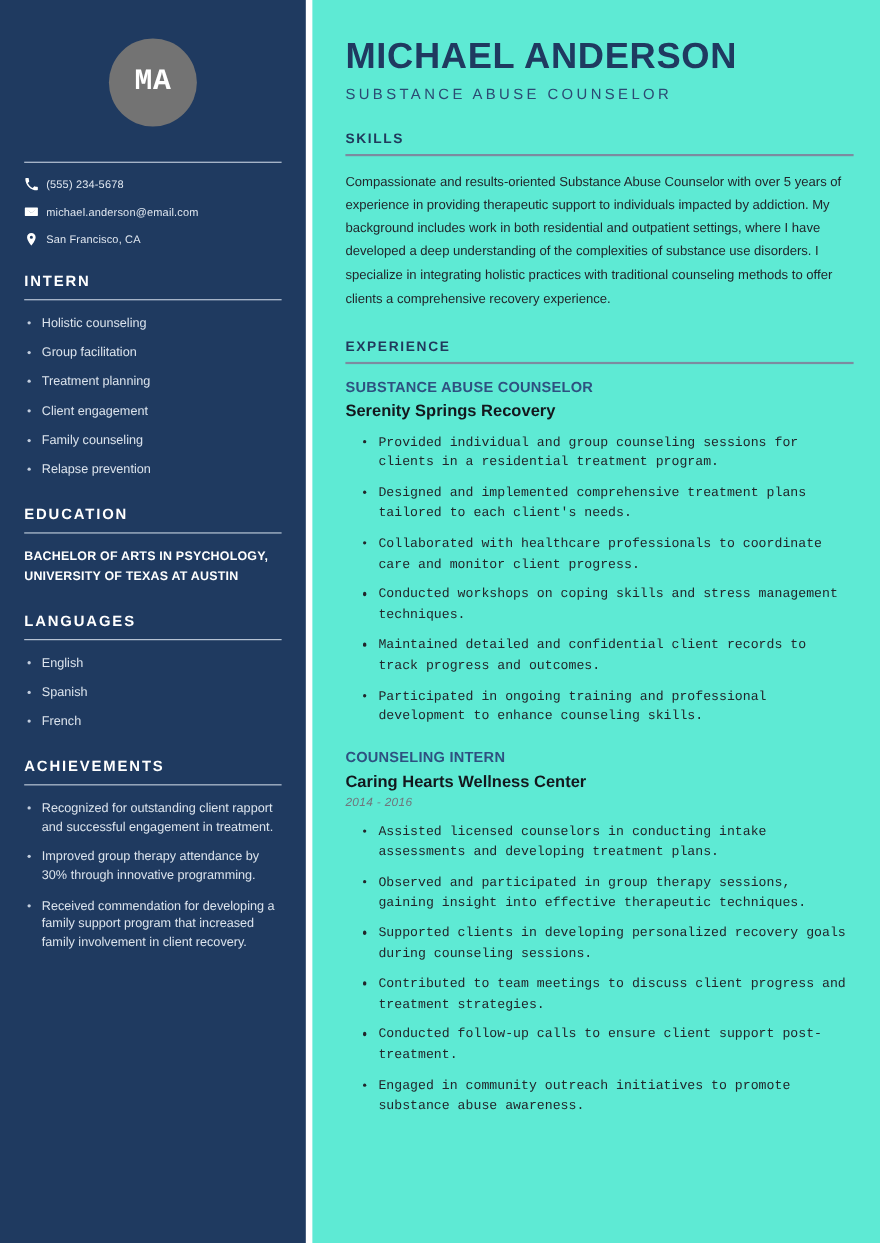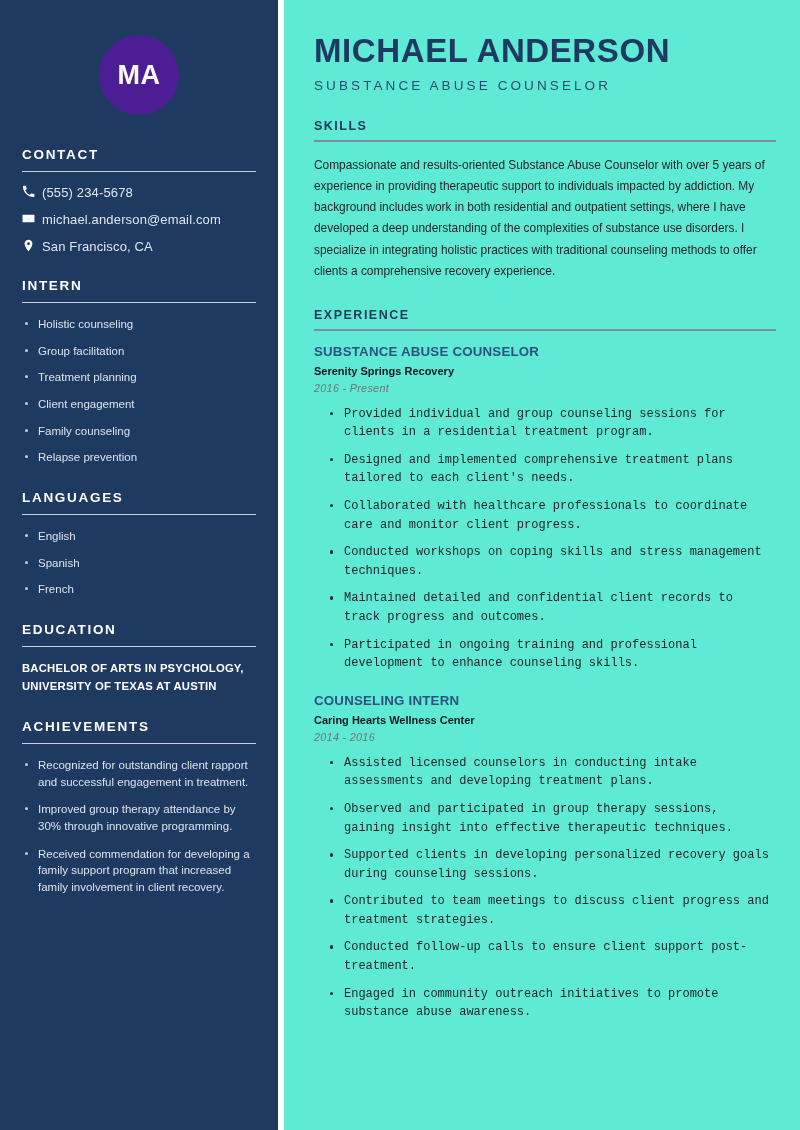--- a/index.html
+++ b/index.html
@@ -28,51 +28,52 @@
   .avatar-wrap {
     display: flex;
     justify-content: center;
     padding-top: 35px;
     padding-bottom: 32px;
   }
   .avatar {
     width: 80px;
     height: 80px;
     border-radius: 50%;
-    background: #4c1d95;
+    background: #737373;
     display: flex;
     align-items: center;
     justify-content: center;
     color: #ffffff;
     font-size: 27px;
     font-weight: bold;
     letter-spacing: 0.5px;
+    font-family: Liberation Mono, monospace;
   }
 
   .side-section { margin-bottom: 24px; }
 
   .side-heading {
     color: #ffffff;
     font-size: 13.5px;
     font-weight: bold;
     letter-spacing: 1.7px;
     padding-bottom: 9px;
   }
   .side-rule {
     height: 1px;
     background: #c6d2e0;
     margin-bottom: 13px;
   }
 
   .contact-row {
     display: flex;
-    align-items: flex-start;
+    align-items: flex-end;
     margin-bottom: 12px;
     color: #dfe6ef;
-    font-size: 13px;
+    font-size: 10px;
   }
   .contact-row .ic {
     width: 20px;
     min-width: 20px;
     display: flex;
     align-items: center;
     color: #ffffff;
   }
   .contact-row .ic svg { display: block; }
   .contact-txt { letter-spacing: 0.15px; }
@@ -157,21 +158,21 @@
 
   .job { margin-bottom: 6px; }
   .job-role {
     color: #2e5180;
     font-size: 13.3px;
     font-weight: bold;
     letter-spacing: 0.2px;
   }
   .job-company {
     color: #13171d;
-    font-size: 11px;
+    font-size: 15px;
     font-weight: bold;
     margin-top: 6px;
   }
   .job-dates {
     color: #70757c;
     font-size: 10.8px;
     font-style: italic;
     margin-top: 5px;
     letter-spacing: 0.3px;
   }
@@ -206,21 +207,20 @@
 </head>
 <body>
 
 <aside class="sidebar">
 
   <div class="avatar-wrap">
     <div class="avatar">MA</div>
   </div>
 
   <section class="side-section">
-    <div class="side-heading">CONTACT</div>
     <div class="side-rule"></div>
 
     <div class="contact-row">
       <span class="ic">
         <svg width="13" height="13" viewBox="0 0 24 24" fill="currentColor">
           <path d="M6.6 10.8c1.7 3.4 4.2 5.9 7.6 7.6l2.5-2.5c.4-.4.9-.5 1.3-.3 1.2.4 2.5.6 3.8.6.6 0 1.1.5 1.1 1.1V21c0 .6-.5 1.1-1.1 1.1C10.6 22.1 1.9 13.4 1.9 2.6 1.9 2 2.4 1.5 3 1.5h3.7c.6 0 1.1.5 1.1 1.1 0 1.3.2 2.6.6 3.8.1.4 0 .9-.3 1.3l-2.5 2.5z"></path>
         </svg>
       </span>
       <span class="contact-txt">(555) 234-5678</span>
     </div>
@@ -252,36 +252,36 @@
       <li>Holistic counseling</li>
       <li>Group facilitation</li>
       <li>Treatment planning</li>
       <li>Client engagement</li>
       <li>Family counseling</li>
       <li>Relapse prevention</li>
     </ul>
   </section>
 
   <section class="side-section">
+    <div class="side-heading">EDUCATION</div>
+    <div class="side-rule"></div>
+    <div class="edu-line">BACHELOR OF ARTS IN PSYCHOLOGY, UNIVERSITY OF TEXAS AT AUSTIN</div>
+  </section>
+
+  <section class="side-section">
     <div class="side-heading">LANGUAGES</div>
     <div class="side-rule"></div>
     <ul class="side-list">
       <li>English</li>
       <li>Spanish</li>
       <li>French</li>
     </ul>
   </section>
 
   <section class="side-section">
-    <div class="side-heading">EDUCATION</div>
-    <div class="side-rule"></div>
-    <div class="edu-line">BACHELOR OF ARTS IN PSYCHOLOGY, UNIVERSITY OF TEXAS AT AUSTIN</div>
-  </section>
-
-  <section class="side-section">
     <div class="side-heading">ACHIEVEMENTS</div>
     <div class="side-rule"></div>
     <ul class="side-list ach-list">
       <li>Recognized for outstanding client rapport and successful engagement in treatment.</li>
       <li>Improved group therapy attendance by 30% through innovative programming.</li>
       <li>Received commendation for developing a family support program that increased family involvement in client recovery.</li>
     </ul>
   </section>
 
 </aside>
@@ -299,21 +299,20 @@
     <p class="profile-text">Compassionate and results-oriented Substance Abuse Counselor with over 5 years of experience in providing therapeutic support to individuals impacted by addiction. My background includes work in both residential and outpatient settings, where I have developed a deep understanding of the complexities of substance use disorders. I specialize in integrating holistic practices with traditional counseling methods to offer clients a comprehensive recovery experience.</p>
   </section>
 
   <section class="main-section">
     <div class="main-heading">EXPERIENCE</div>
     <div class="main-rule"></div>
 
     <div class="job">
       <div class="job-role">SUBSTANCE ABUSE COUNSELOR</div>
       <div class="job-company">Serenity Springs Recovery</div>
-      <div class="job-dates">2016 - Present</div>
       <ul class="job-bullets">
         <li>Provided individual and group counseling sessions for clients in a residential treatment program.</li>
         <li>Designed and implemented comprehensive treatment plans tailored to each client's needs.</li>
         <li>Collaborated with healthcare professionals to coordinate care and monitor client progress.</li>
         <li>Conducted workshops on coping skills and stress management techniques.</li>
         <li>Maintained detailed and confidential client records to track progress and outcomes.</li>
         <li>Participated in ongoing training and professional development to enhance counseling skills.</li>
       </ul>
     </div>
 

